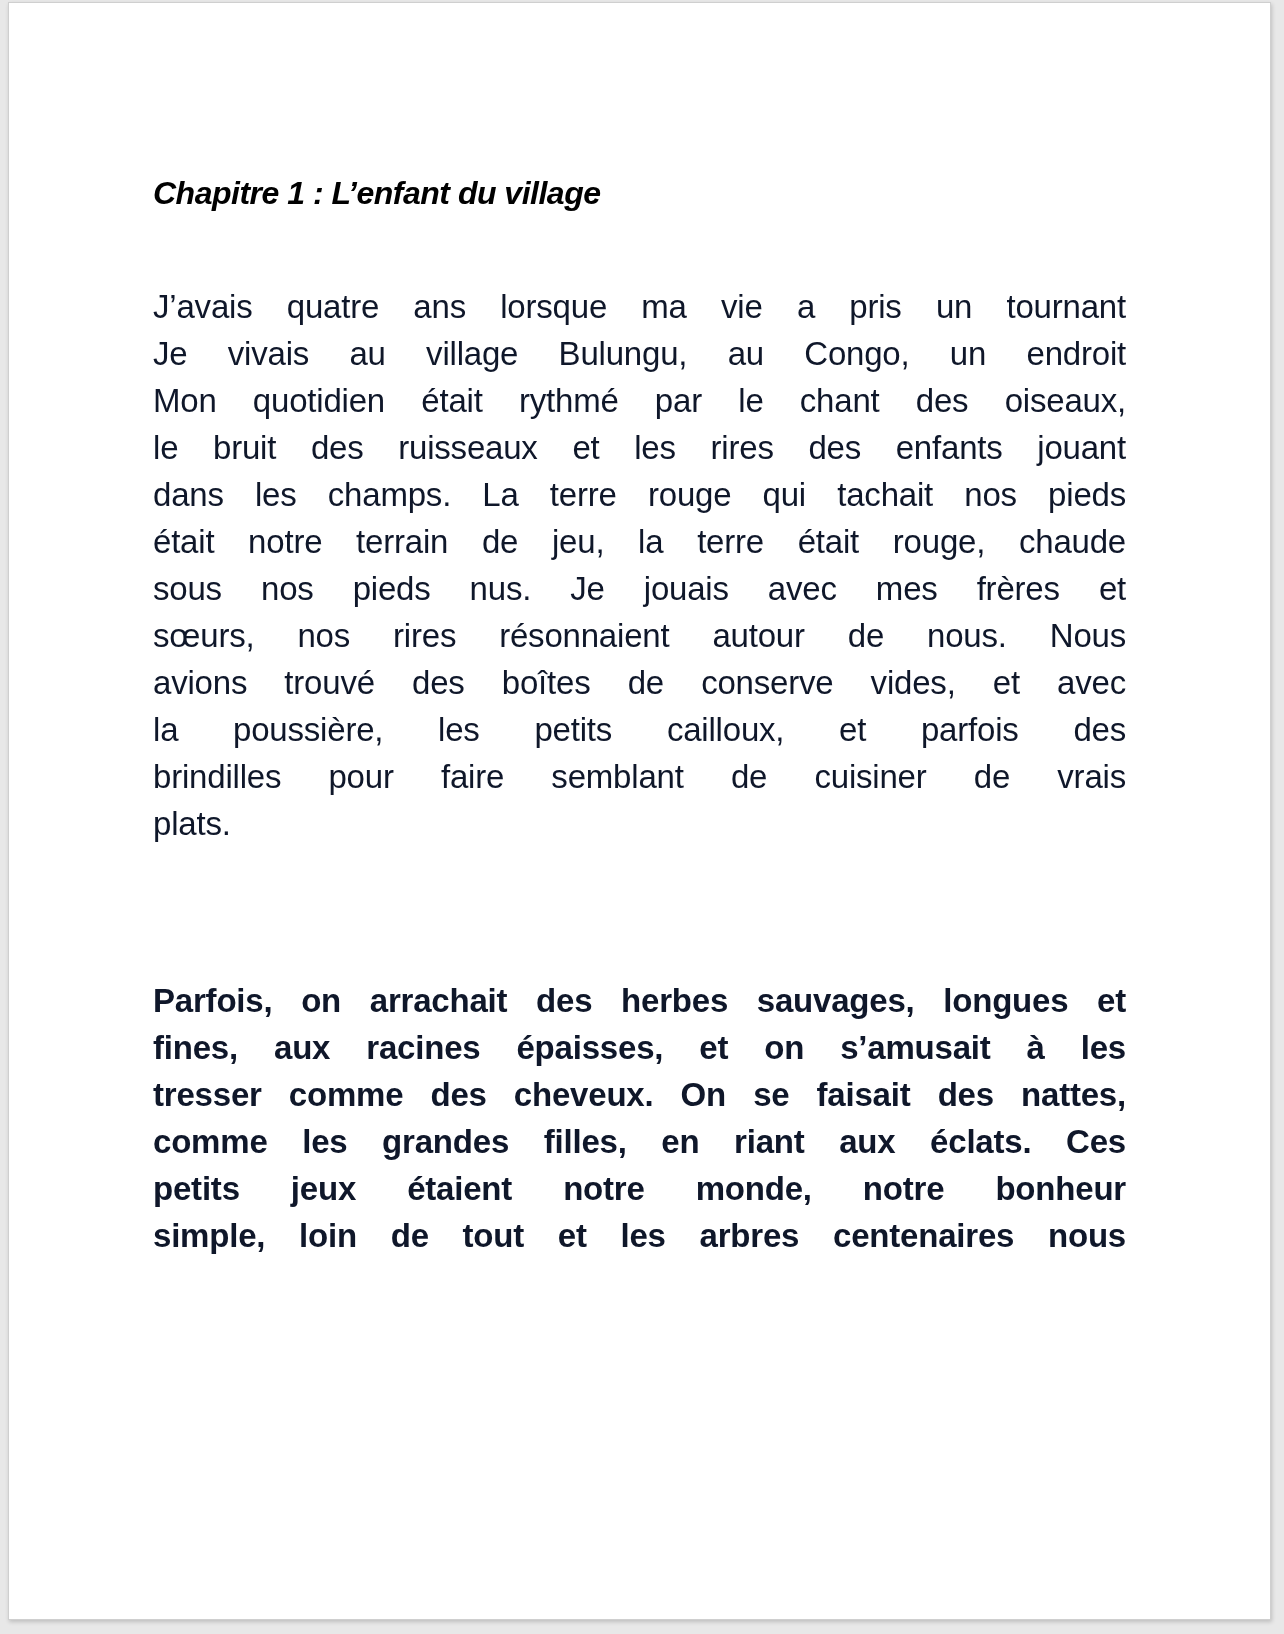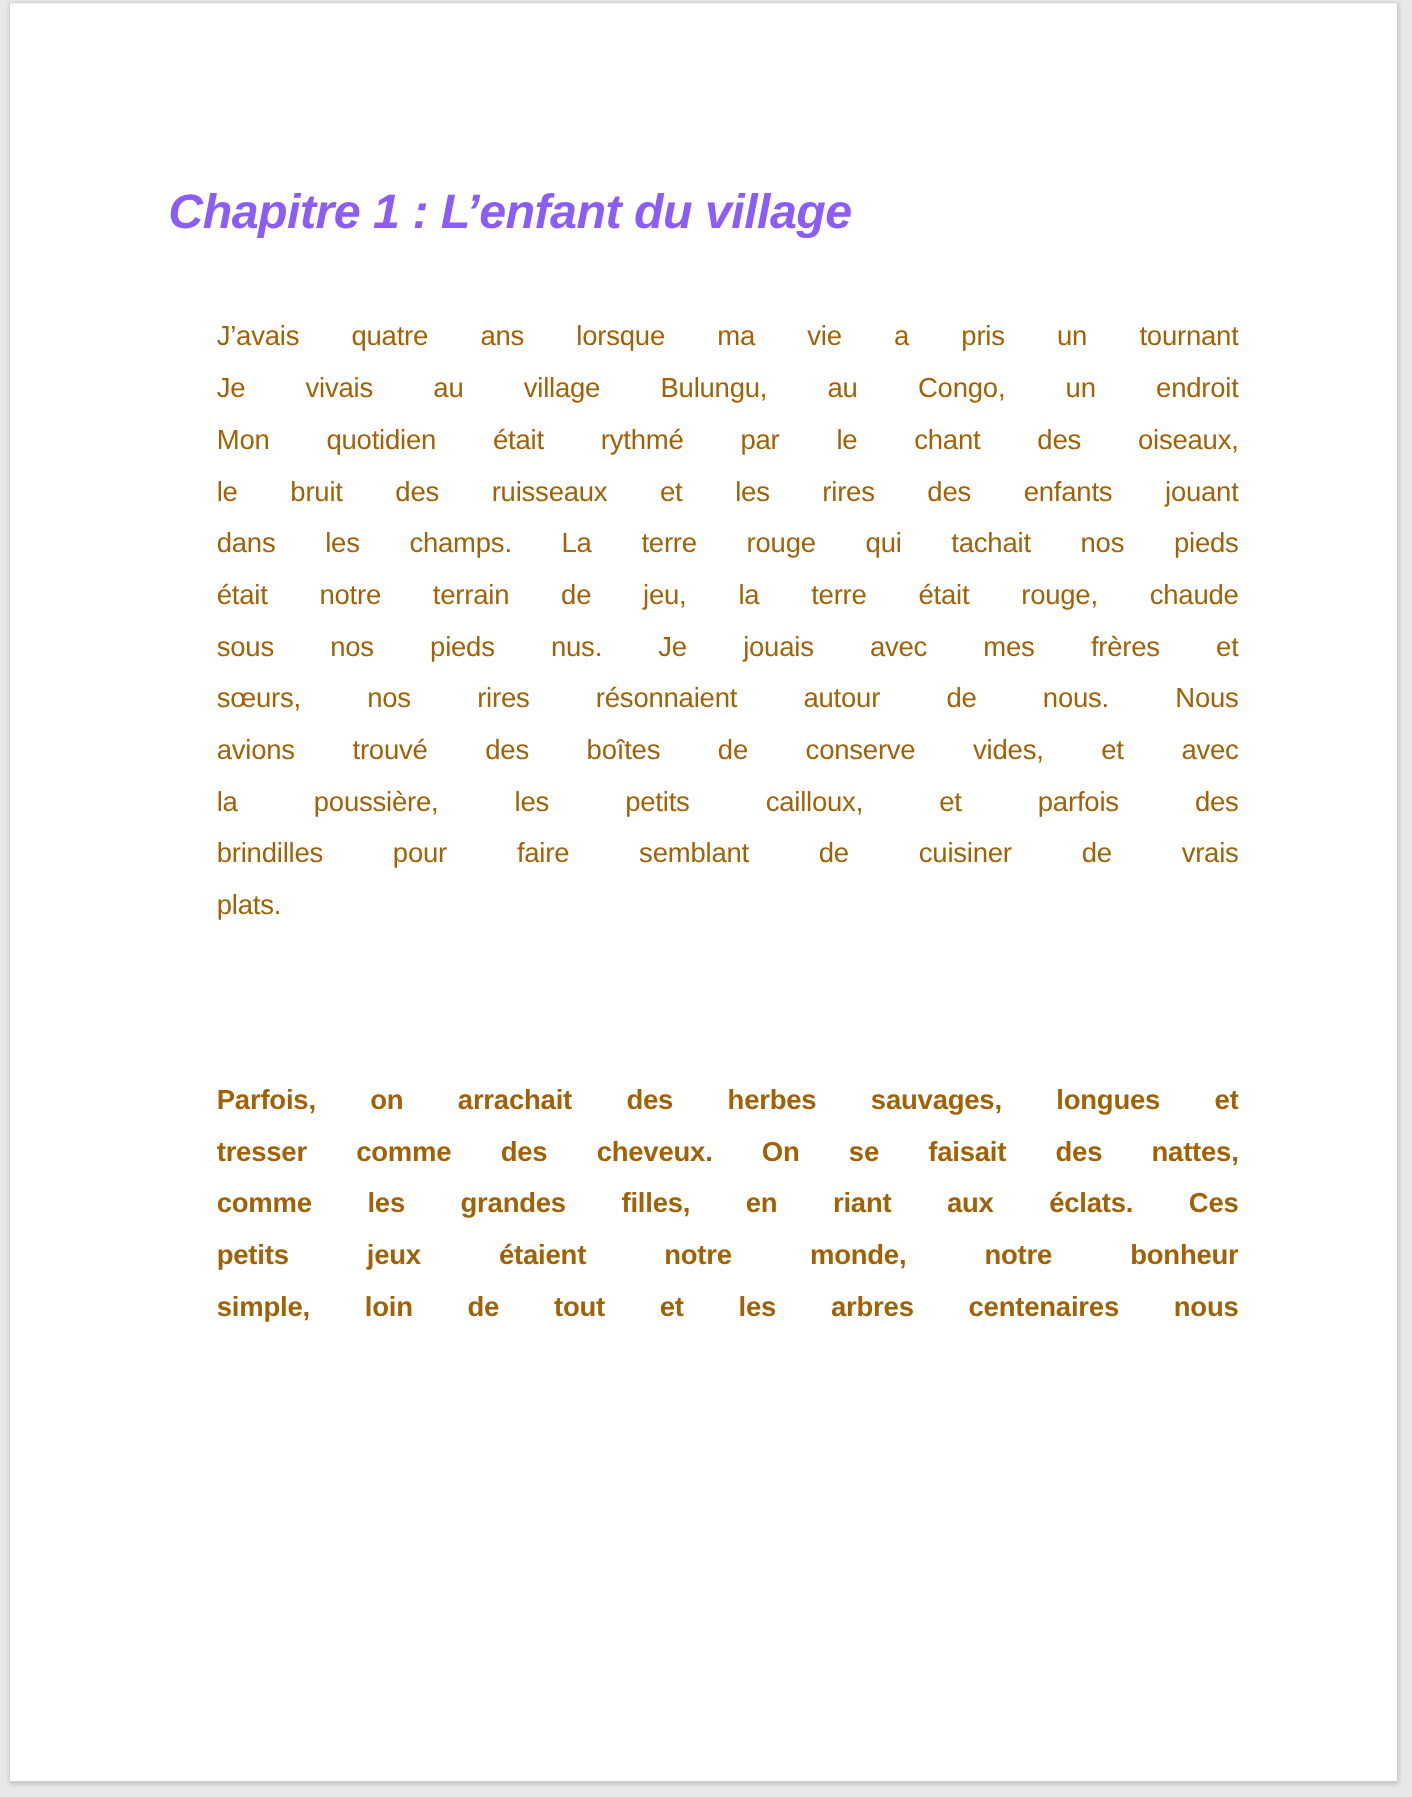--- a/index.html
+++ b/index.html
@@ -23,34 +23,33 @@
     top: 2px;
     width: 1263px;
     height: 1618px;
     background: #ffffff;
     border: 1px solid #cfcfcf;
     box-shadow: 1px 2px 4px rgba(0,0,0,0.18);
     box-sizing: border-box;
     padding: 166px 144px 0 144px;
   }
   .chapter-title {
-    font-size: 44px;
+    font-size: 32px;
     line-height: 48px;
     font-weight: bold;
     font-style: italic;
     letter-spacing: -0.5px;
     margin: 0 0 66px 0;
-    color: #8b5cf6;
+    color: #000000;
   }
   .para {
-    font-size: 25px;
+    font-size: 33px;
     line-height: 47px;
-    color: #a16207;
+    color: #0f172a;
     letter-spacing: -0.2px;
-    margin-left: 44px;
   }
   .para .line {
     text-align: justify;
     text-align-last: justify;
     height: 47px;
     overflow: hidden;
     white-space: nowrap;
   }
   
   .para.ends-here .line:last-child {
@@ -78,19 +77,20 @@
         <div class="line">sous nos pieds nus. Je jouais avec mes frères et</div>
         <div class="line">sœurs, nos rires résonnaient autour de nous. Nous</div>
         <div class="line">avions trouvé des boîtes de conserve vides, et avec</div>
         <div class="line">la poussière, les petits cailloux, et parfois des</div>
         <div class="line">brindilles pour faire semblant de cuisiner de vrais</div>
         <div class="line">plats.</div>
       </div>
 
     <div class="para para-2">
         <div class="line">Parfois, on arrachait des herbes sauvages, longues et</div>
+        <div class="line">fines, aux racines épaisses, et on s’amusait à les</div>
         <div class="line">tresser comme des cheveux. On se faisait des nattes,</div>
         <div class="line">comme les grandes filles, en riant aux éclats. Ces</div>
         <div class="line">petits jeux étaient notre monde, notre bonheur</div>
         <div class="line">simple, loin de tout et  les arbres centenaires nous</div>
       </div>
   </div>
 </div>
 
 </body></html>

